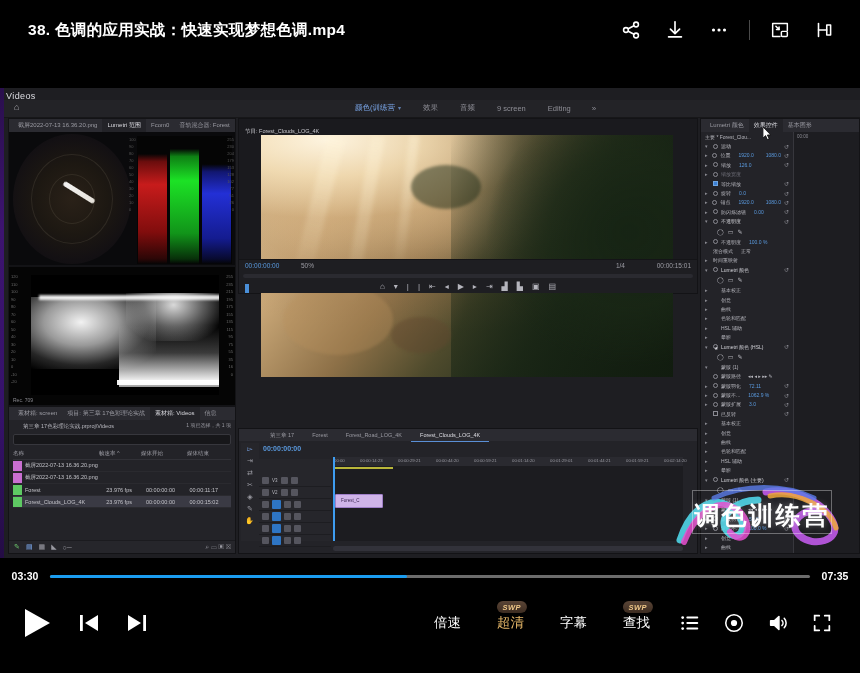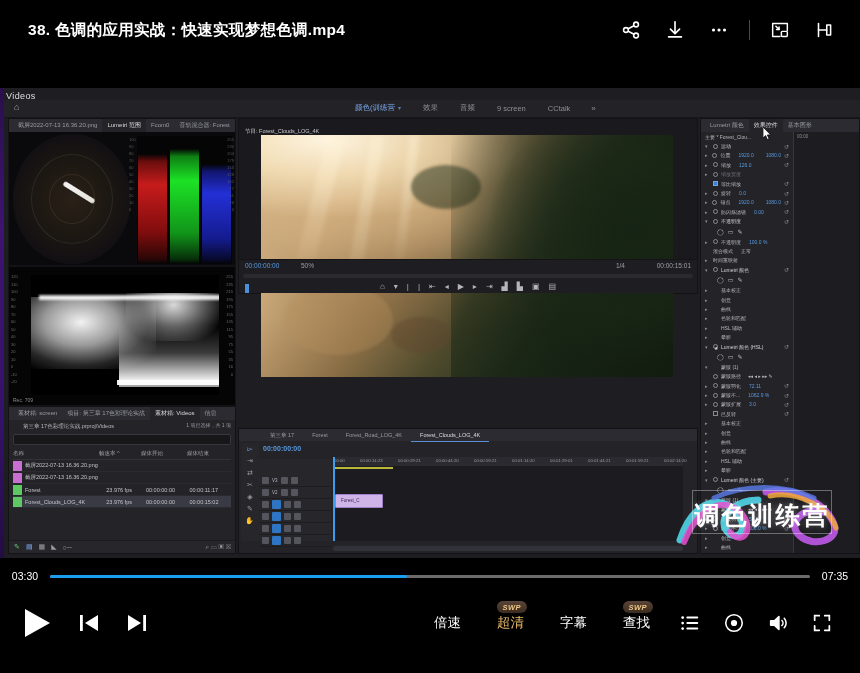--- a/index.html
+++ b/index.html
@@ -174,21 +174,21 @@
   
   .wm { position:absolute; right:10px; bottom:6px; width:176px; height:74px; z-index:12; }
   .wm-box { position:absolute; left:18px; top:12px; width:140px; height:44px; border:1px solid rgba(255,255,255,.35); }
   .wm-txt { position:absolute; left:0; top:0; width:100%; height:100%;
     display:flex; align-items:center; justify-content:center;
     font-size:25px; font-weight:bold; color:#fff; letter-spacing:2px;
     text-shadow:0 0 6px rgba(255,255,255,.35); }
 
   
   .bottom { position:absolute; left:0; bottom:0; width:860px; height:115px; background:#000; z-index:30; }
-  .prog-wrap { position:absolute; left:0; top:8px; width:860px; height:20px; display:flex; align-items:center; }
+  .prog-wrap { position:absolute; left:0; top:8px; width:860px; height:20px; display:flex; align-items:center;font-weight:bold; }
   .tl-time { color:#fff; font-size:10.5px; width:50px; text-align:center; flex:none; }
   .bar { position:relative; flex:1; height:3px; background:#6c6c6c; border-radius:2px; }
   .bar-fill { position:absolute; left:0; top:0; height:100%; background:#1b9df0; border-radius:2px; }
   .ctrls { position:absolute; left:0; top:34px; width:860px; height:62px; display:flex; align-items:center; }
   .cbtn { color:#fff; display:flex; align-items:center; justify-content:center; cursor:pointer; }
   .play { margin-left:18px; width:38px; height:38px; }
   .skip { margin-left:18px; width:30px; height:30px; }
   .right-ctrls { margin-left:auto; display:flex; align-items:center; gap:0; padding-right:16px; }
   .txtbtn { position:relative; color:#fff; font-size:13.5px; padding:0 18px; cursor:pointer; white-space:nowrap; }
   .txtbtn.gold { color:#e8b96a; }
@@ -251,21 +251,21 @@
     <div class="purple-edge"></div>
 
     <div class="pr">
       <div class="pr-menubar"></div>
       <div class="pr-home">⌂</div>
       <div class="ws-tabs">
         <div class="ws-tab sel"><span>颜色(训练营</span><span class="car">▾</span></div>
         <div class="ws-tab">效果</div>
         <div class="ws-tab">音频</div>
         <div class="ws-tab">9 screen</div>
-        <div class="ws-tab">CCtalk</div>
+        <div class="ws-tab">Editing</div>
         <div class="ws-more">»</div>
       </div>
 
       <div class="panel" id="scopes">
         <div class="ptabs">
           <div class="ptab">截屏2022-07-13 16.36.20.png</div>
           <div class="ptab active">Lumetri 范围</div>
           <div class="ptab">Fcom0</div>
           <div class="ptab">音轨混合器: Forest</div>
         </div>

